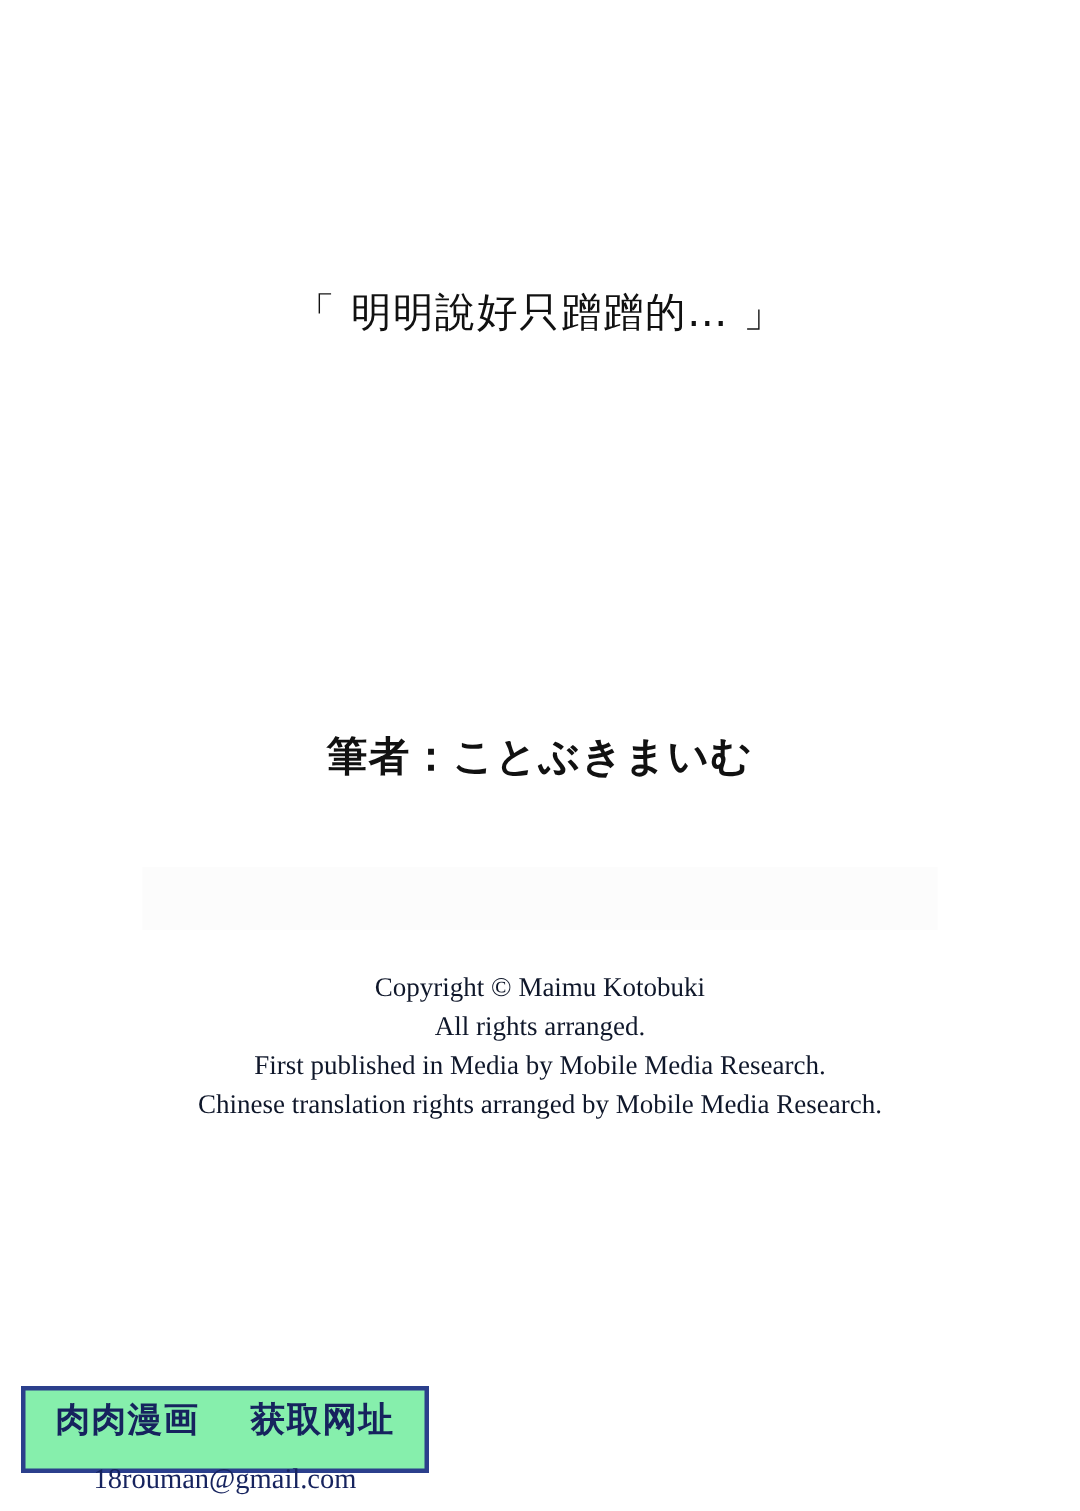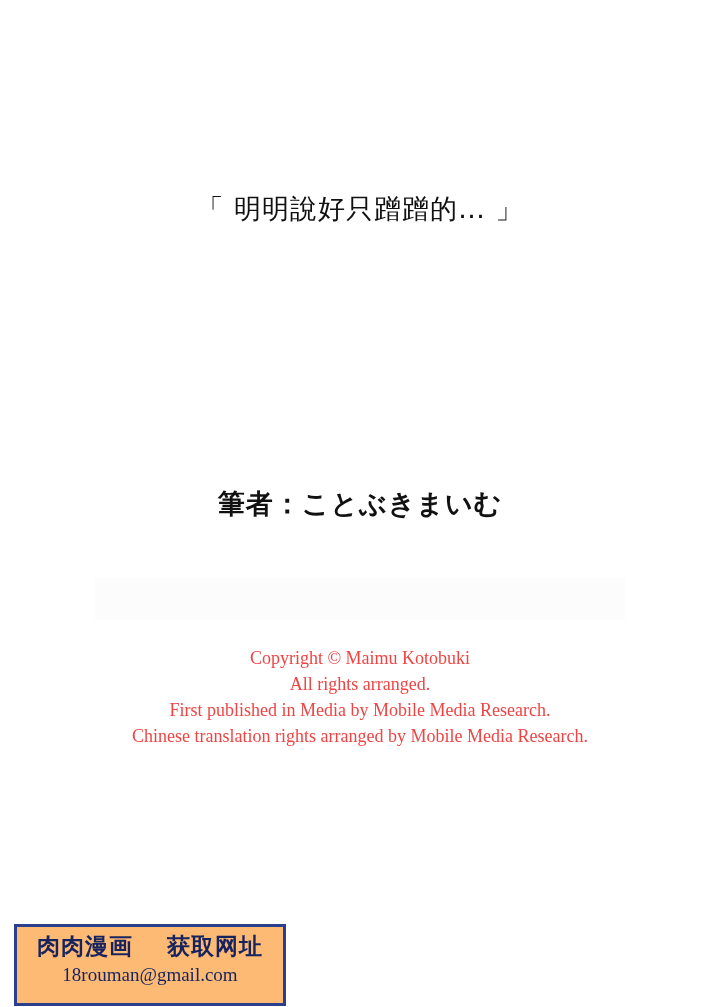--- a/index.html
+++ b/index.html
@@ -79,31 +79,31 @@
     top: 645px;
     left: 0;
     width: 720px;
     text-align: center;
   }
 
   .copyright-line {
     font-family: "Liberation Serif", serif;
     font-size: 18px;
     line-height: 26px;
-    color: #ef4444;
+    color: #0f172a;
   }
 
   .watermark {
     position: absolute;
     left: 14px;
     top: 924px;
     width: 272px;
-    height: 82px;
+    height: 58px;
     border: 3px solid #2b3f8c;
-    background: #fdba74;
+    background: #86efac;
     box-sizing: border-box;
     padding: 4px 8px 0 8px;
   }
 
   .wm-top {
     font-family: "DejaVu Sans", sans-serif;
     font-size: 23px;
     font-weight: bold;
     color: #16235e;
     letter-spacing: 1px;
@@ -114,21 +114,21 @@
   .wm-gap {
     display: inline-block;
     width: 16px;
   }
 
   .wm-bottom {
     font-family: "Liberation Serif", serif;
     font-size: 19px;
     color: #16235e;
     text-align: center;
-    margin-top: 2px;
+    margin-top: 14px;
     white-space: nowrap;
   }
 </style>
 </head>
 <body>
 
 <div class="page">
 
   <div class="title-block">
     <div class="title-line">「 明明說好只蹭蹭的… 」</div>

